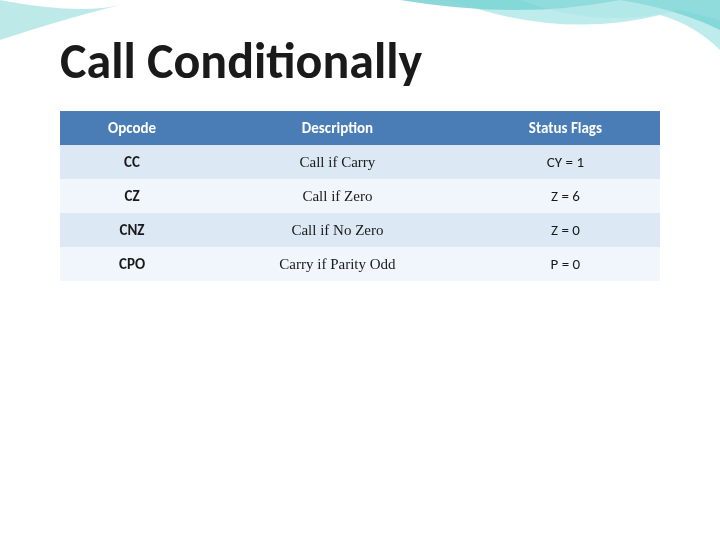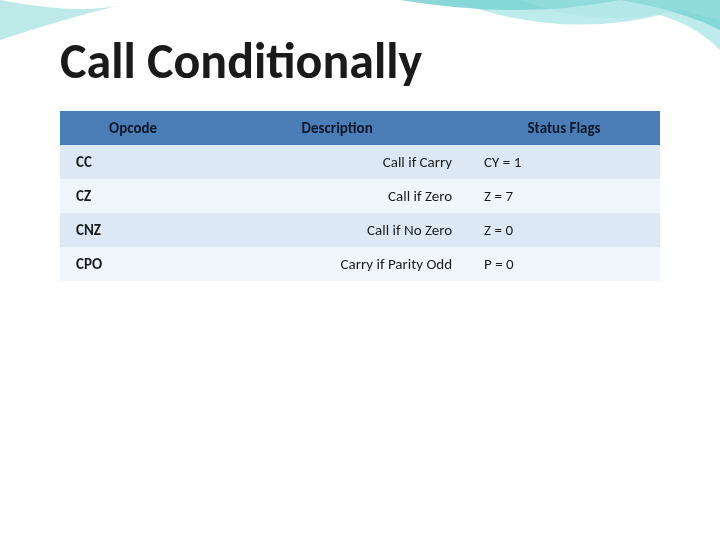--- a/index.html
+++ b/index.html
@@ -40,50 +40,52 @@
 
     table {
       width: 100%;
       border-collapse: collapse;
       font-size: 15px;
       font-family: 'Calibri', 'Arial', sans-serif;
     }
 
     thead tr {
       background-color: #4a7db5;
-      color: #0f172a;
+      color: #ffffff;
     }
 
     thead th {
       padding: 8px 16px;
       text-align: center;
       font-weight: bold;
       font-size: 15px;
     }
 
     tbody tr:nth-child(odd) {
       background-color: #dce9f5;
     }
 
     tbody tr:nth-child(even) {
       background-color: #f0f6fc;
     }
 
     tbody td {
       padding: 8px 16px;
+      text-align: center;
       color: #1a1a1a;
       font-size: 15px;
     }
 
     tbody td:nth-child(1) {
       font-weight: bold;
     }
 
     tbody td:nth-child(2) {
-      text-align: right;
+      text-align: center;
+      font-family: Liberation Serif, serif;
     }
   </style>
 </head>
 <body>
 
 <svg class="bg-decoration" viewBox="0 0 720 540" xmlns="http://www.w3.org/2000/svg">
 
   <path d="M400,0 Q520,20 620,0 Q680,10 720,30 L720,0 Z" fill="#5bc8c8" opacity="0.7"></path>
   <path d="M450,0 Q560,40 660,15 Q695,25 720,50 L720,0 Z" fill="#7dd8d8" opacity="0.5"></path>
   <path d="M520,0 Q600,30 680,10 L720,20 L720,0 Z" fill="#a0e4e4" opacity="0.4"></path>
@@ -104,21 +106,21 @@
     </thead>
     <tbody id="table-body">
     <tr>
           <td>CC</td>
           <td>Call if Carry</td>
           <td>CY = 1</td>
         </tr>
         <tr>
           <td>CZ</td>
           <td>Call if Zero</td>
-          <td>Z = 7</td>
+          <td>Z = 6</td>
         </tr>
         <tr>
           <td>CNZ</td>
           <td>Call if No Zero</td>
           <td>Z = 0</td>
         </tr>
         <tr>
           <td>CPO</td>
           <td>Carry if Parity Odd</td>
           <td>P = 0</td>

